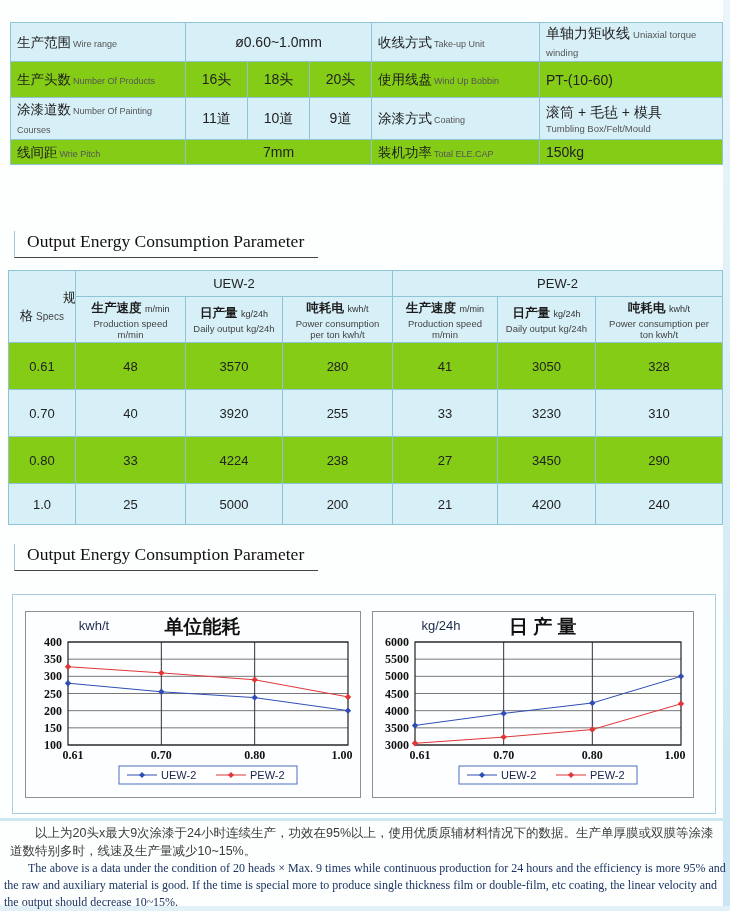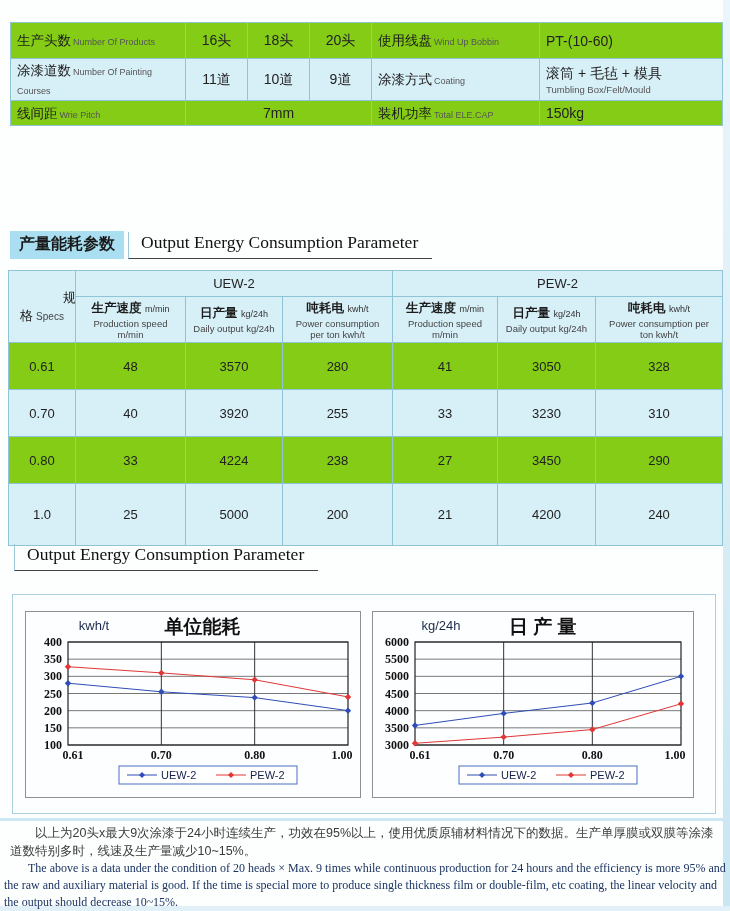--- a/index.html
+++ b/index.html
@@ -68,20 +68,26 @@
   <table class="spec-table">
     <colgroup>
       <col style="width:175px">
         <col style="width:62px">
         <col style="width:62px">
         <col style="width:62px">
       <col style="width:168px">
         <col style="width:183px">
     </colgroup>
     <tbody>
+        <tr class="row-blue" style="height:36px">
+      <td class="lbl"><span class="cn">生产范围</span><span class="en">Wire range</span></td>
+      <td class="val" colspan="3">ø0.60~1.0mm</td>
+      <td class="lbl"><span class="cn">收线方式</span><span class="en">Take-up Unit</span></td>
+      <td class="rv"><span class="vcn">单轴力矩收线</span><span class="ven">Uniaxial torque winding</span></td>
+    </tr>
     <tr class="row-white" style="height:36px">
       <td class="lbl"><span class="cn">生产头数</span><span class="en">Number Of Products</span></td>
       <td class="val">16头</td>
       <td class="val">18头</td>
       <td class="val">20头</td>
       <td class="lbl"><span class="cn">使用线盘</span><span class="en">Wind Up Bobbin</span></td>
       <td class="rv"><span class="vcn">PT-(10-60)</span></td>
     </tr>
     <tr class="row-blue" style="height:42px">
       <td class="lbl"><span class="cn">涂漆道数</span><span class="en">Number Of Painting Courses</span></td>
@@ -94,21 +100,20 @@
     <tr class="row-white" style="height:25px">
       <td class="lbl"><span class="cn">线间距</span><span class="en">Wrie Pitch</span></td>
       <td class="val" colspan="3">7mm</td>
       <td class="lbl"><span class="cn">装机功率</span><span class="en">Total ELE.CAP</span></td>
       <td class="rv"><span class="vcn">150kg</span></td>
     </tr>
   </tbody>
     </table>
 
   <div class="section-header" style="top:231px">
-    <span class="sec-cn">产量能耗参数</span>
     <span class="sec-en">Output Energy Consumption Parameter</span>
   </div>
 
   <table class="param-table">
     <colgroup>
       <col style="width:67px">
         <col style="width:110px">
         <col style="width:97px">
         <col style="width:110px">
       <col style="width:105px">
@@ -167,21 +172,21 @@
     </tr>
     <tr class="row-white" style="height:47px">
       <td>0.80</td>
       <td>33</td>
       <td>4224</td>
       <td>238</td>
       <td>27</td>
       <td>3450</td>
       <td>290</td>
     </tr>
-    <tr class="row-blue" style="height:62px">
+    <tr class="row-blue" style="height:41px">
       <td>1.0</td>
       <td>25</td>
       <td>5000</td>
       <td>200</td>
       <td>21</td>
       <td>4200</td>
       <td>240</td>
     </tr>
   </tbody>
     </table>

